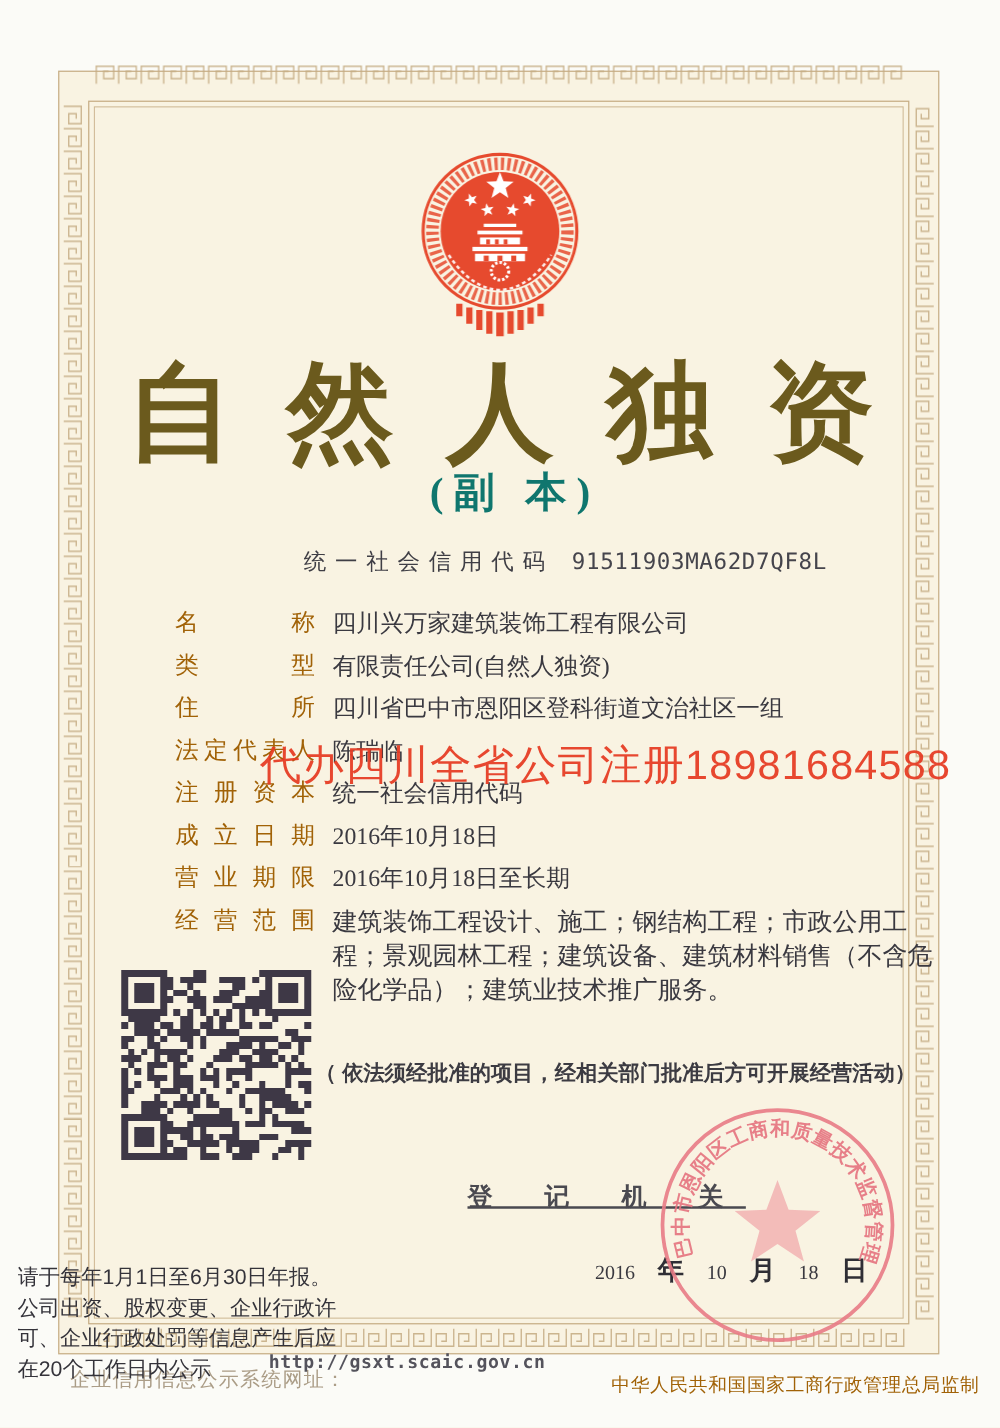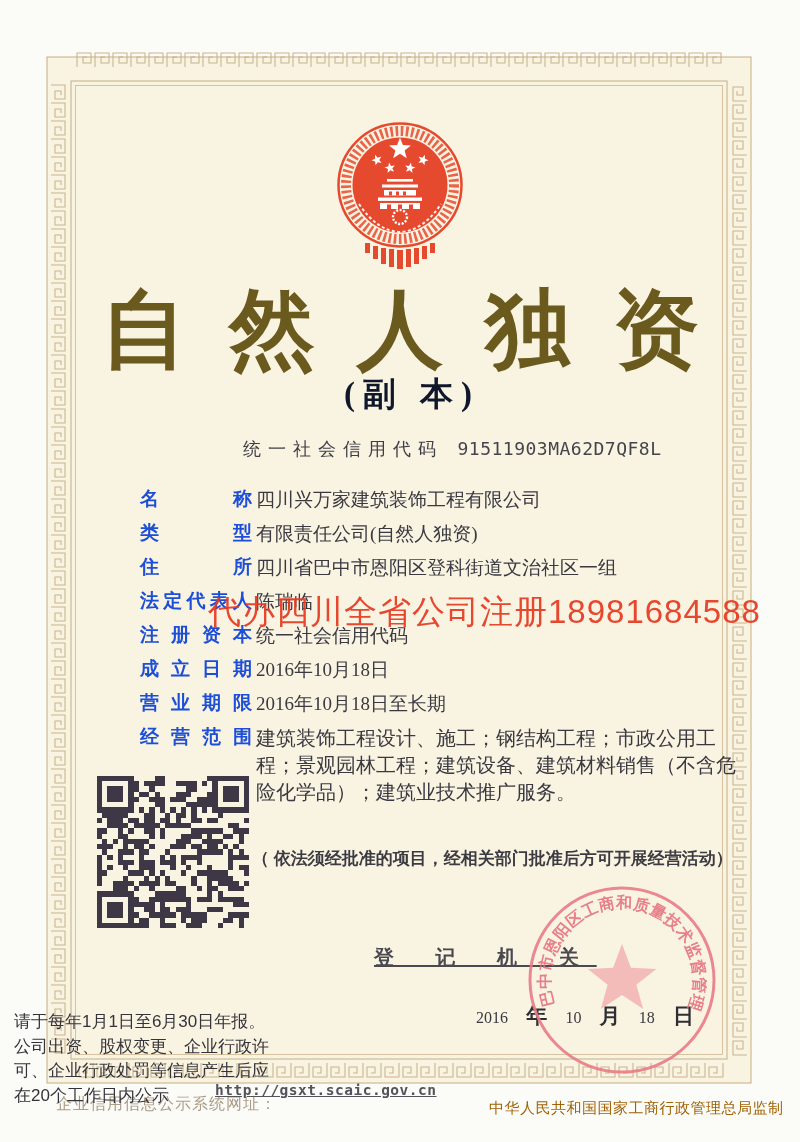--- a/index.html
+++ b/index.html
@@ -16,31 +16,31 @@
   .license-title{
     position:absolute;left:0;right:0;top:272px;z-index:2;
     text-align:center;padding-left:42px;
     font-size:86px;font-weight:900;letter-spacing:42px;
     color:#6b5a1d;font-family:"Liberation Sans",sans-serif;
   }
   .license-subtitle{
     position:absolute;left:0;right:0;top:372px;z-index:2;
     text-align:center;padding-left:24px;
     font-size:33px;font-weight:700;letter-spacing:8px;
-    color:#0f172a;font-family:"Liberation Serif",serif;
+    color:#0f766e;font-family:"Liberation Serif",serif;
   }
   .credit-line{position:absolute;left:243px;top:437px;z-index:2;white-space:nowrap;}
   .credit-label{font-weight:400;font-size:18px;letter-spacing:7px;color:#3f3e45;}
   .credit-code{font-family:"DejaVu Sans Mono",monospace;font-size:18px;color:#45444c;margin-left:10px;letter-spacing:.5px;}
   
   .fields{position:absolute;left:140px;top:487px;width:612px;z-index:2;}
   .frow{display:flex;align-items:flex-start;margin-bottom:9px;}
   .flabel{
-    flex:0 0 112px;width:112px;margin-right:4px;
-    font-weight:700;font-size:19px;line-height:24px;color:#1d4ed8;
+    flex:0 0 112px;width:112px;margin-right:14px;
+    font-weight:400;font-size:19px;line-height:24px;color:#a16207;
     text-align:justify;text-align-last:justify;
   }
   .fvalue{
     flex:1;font-family:"Liberation Serif",serif;
     font-size:19px;line-height:25px;color:#3a3940;
   }
   .frow.scope .fvalue{font-size:20px;line-height:27px;}
   
   .watermark{
     position:absolute;left:208px;top:590px;z-index:6;white-space:nowrap;
@@ -69,21 +69,21 @@
     position:absolute;left:14px;top:1010px;width:315px;z-index:4;
     font-size:17px;font-weight:500;line-height:24.5px;color:#34333a;
   }
   .publicity-caption{
     position:absolute;left:56px;top:1094px;z-index:3;
     font-size:16px;color:#ab9d87;letter-spacing:1px;white-space:nowrap;
   }
   .site-url{
     position:absolute;left:215px;top:1082px;z-index:4;white-space:nowrap;
     font-family:"DejaVu Sans Mono",monospace;font-size:14.5px;font-weight:700;
-    color:#54535c;letter-spacing:.5px;text-decoration:underline;
+    color:#54535c;letter-spacing:.5px;
   }
   .issuer{
     position:absolute;left:489px;top:1099px;z-index:4;white-space:nowrap;
     font-family:"Liberation Serif",serif;font-size:15px;color:#a16207;letter-spacing:.5px;
   }
 </style>
 </head>
 <body>
 
 <svg id="frame" width="800" height="1142">

